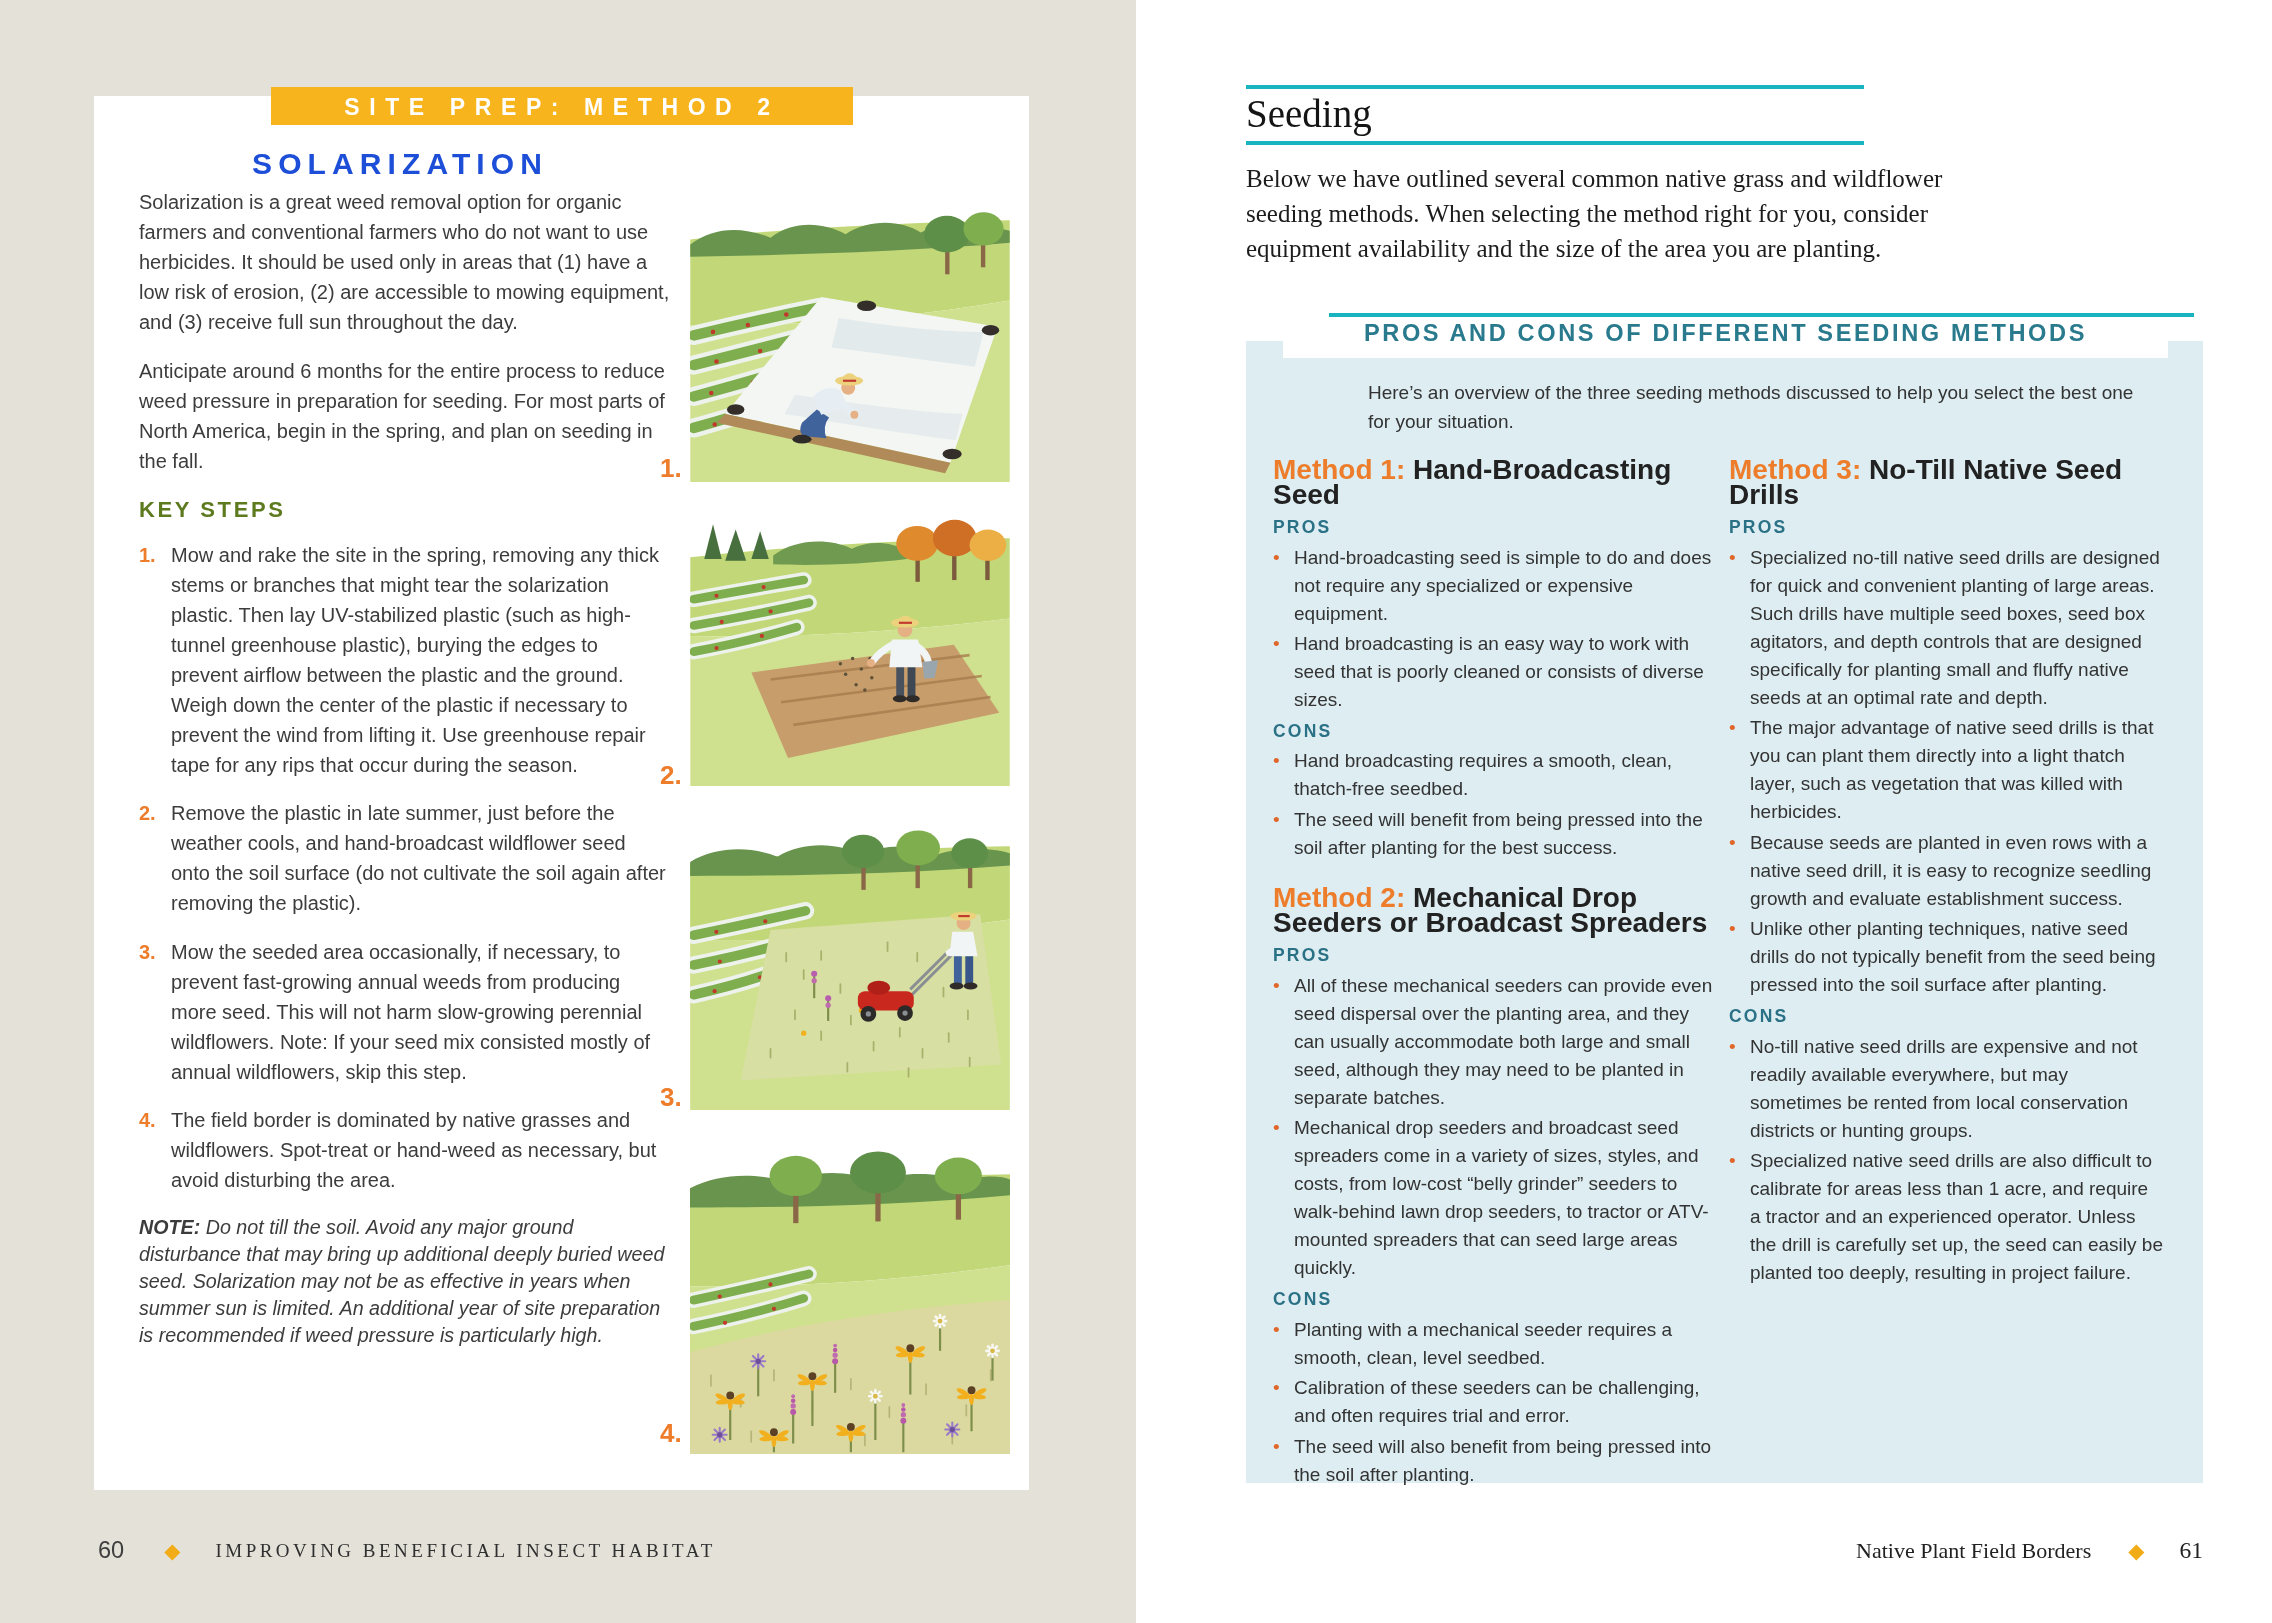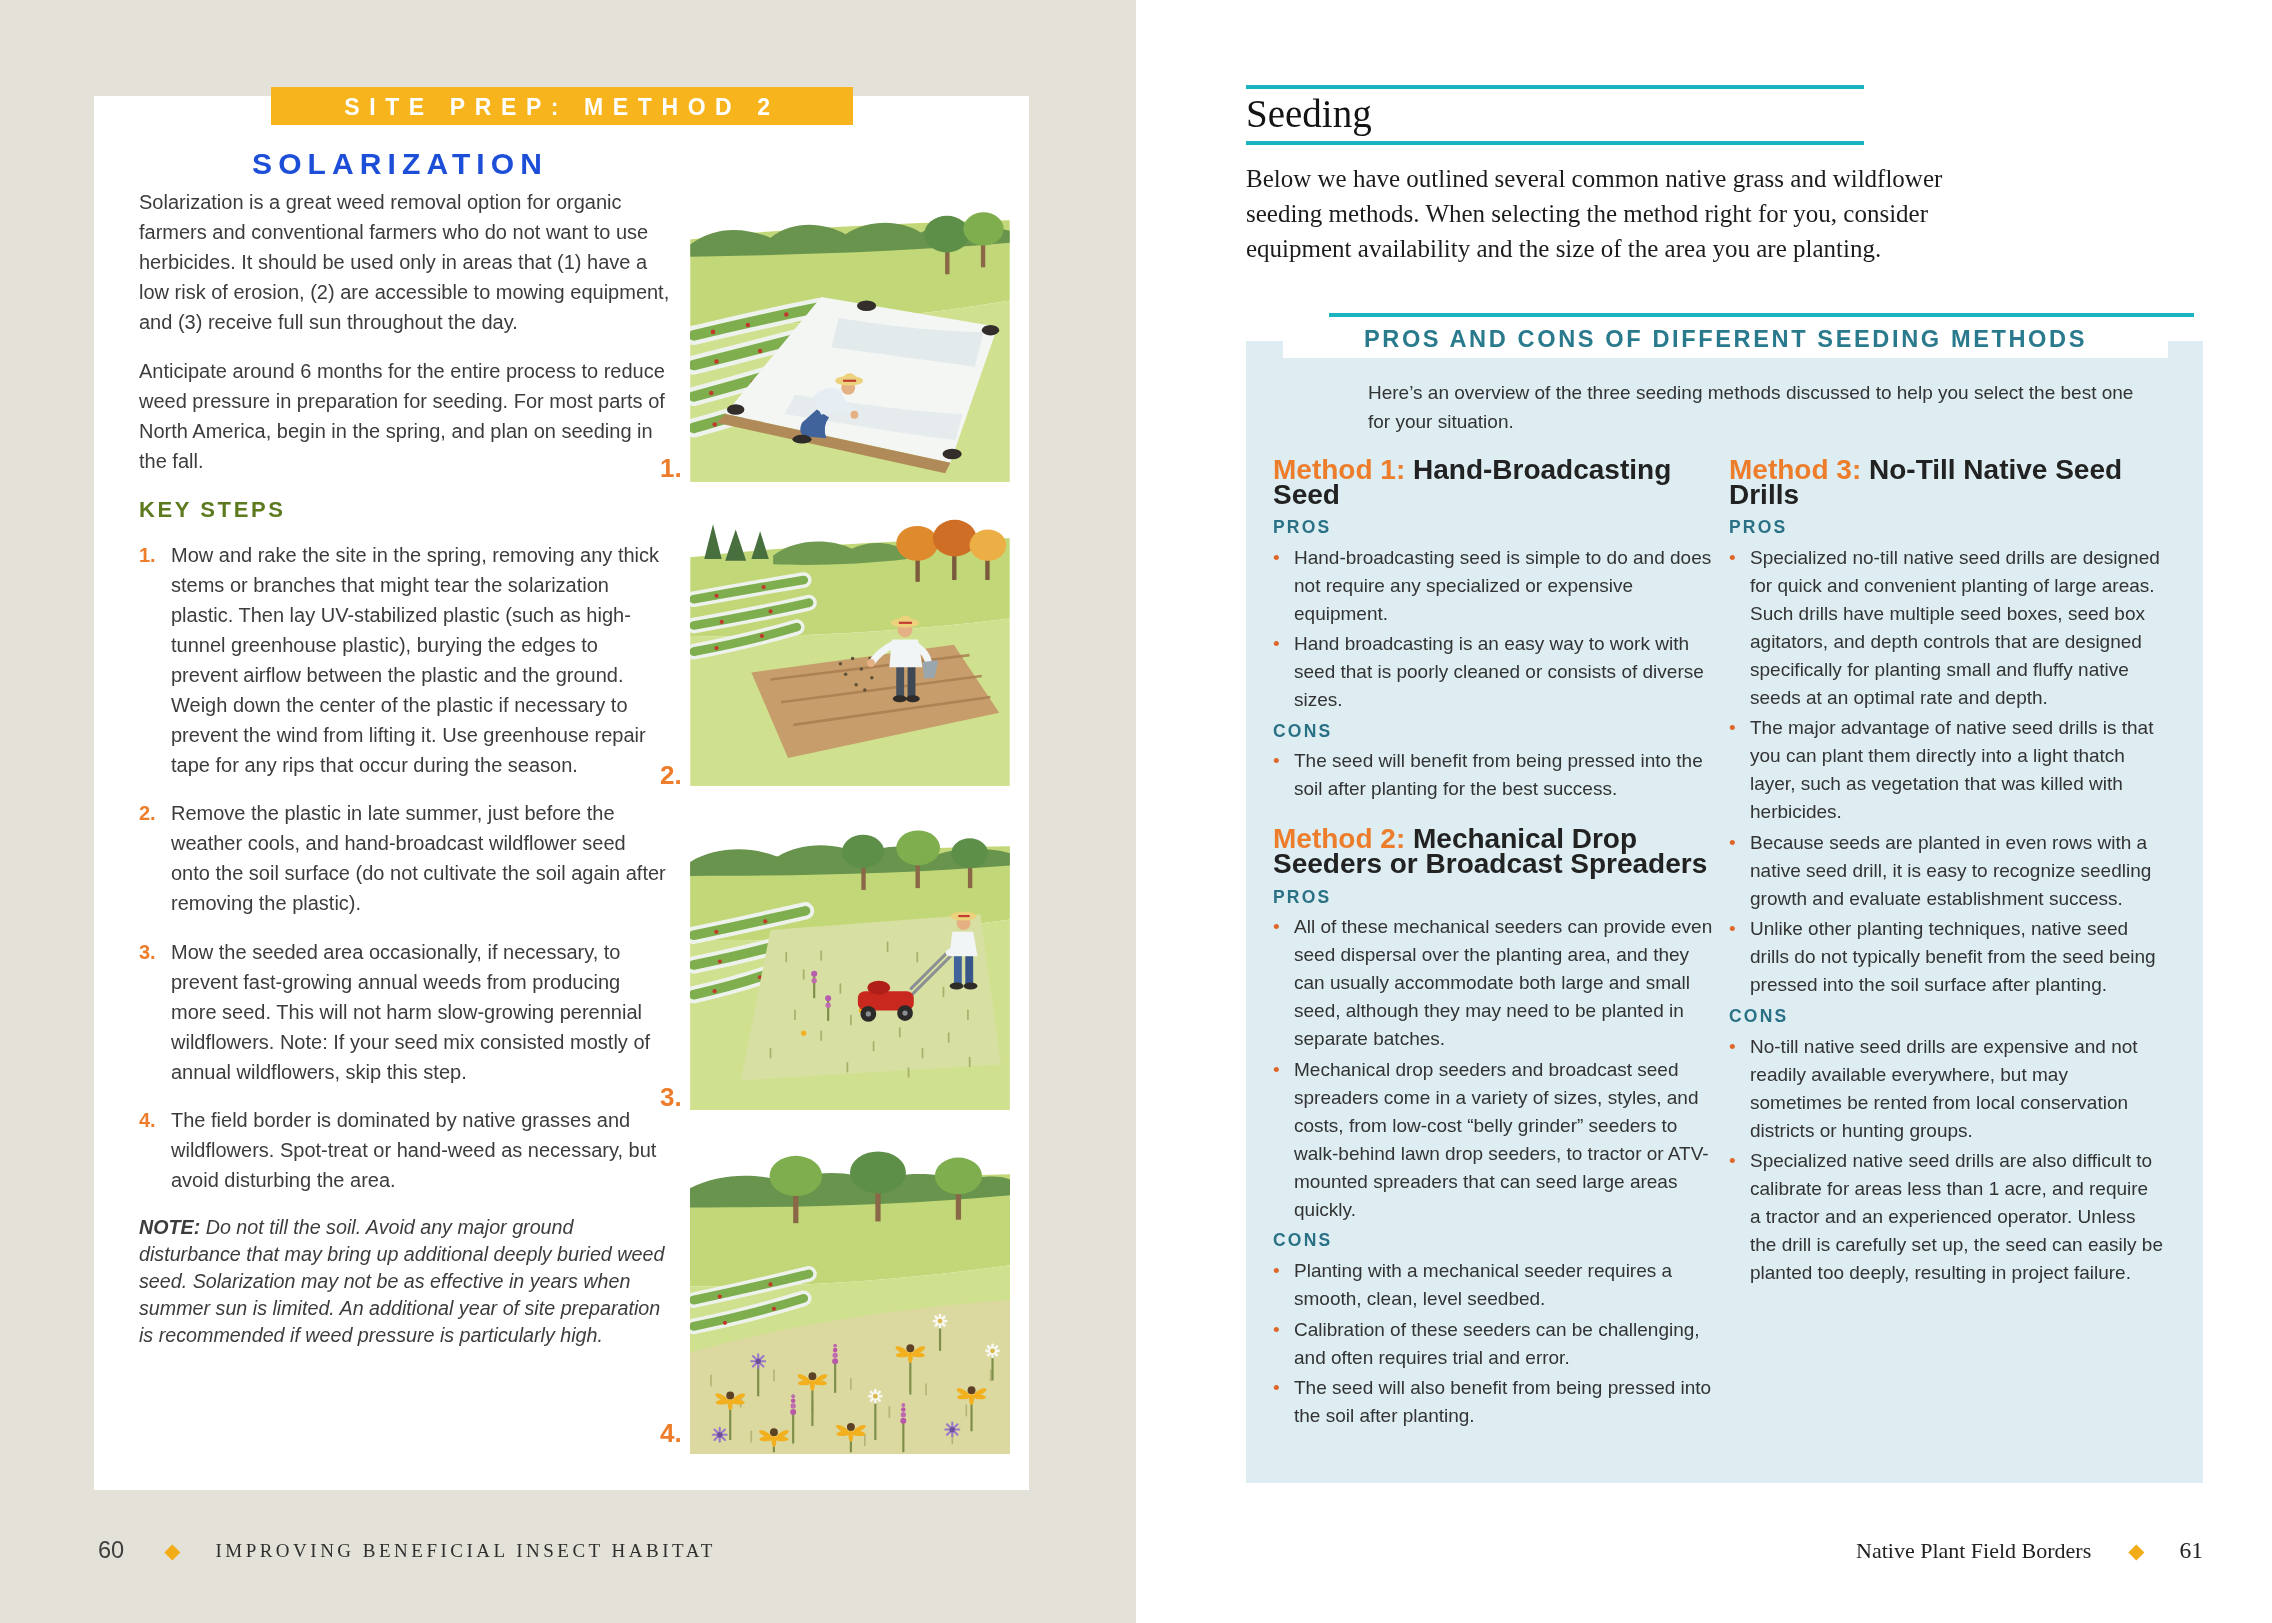--- a/index.html
+++ b/index.html
@@ -40,21 +40,21 @@
   #rule-top { left:1246px; top:85px; width:618px; }
   #seeding-title { left:1246px; top:91px; font-family:"Liberation Serif",serif;
                    font-size:39px; color:#141414; }
   #rule-bot { left:1246px; top:141px; width:618px; }
   #rp-intro { left:1246px; top:161px; width:699px; font-family:"Liberation Serif",serif;
               font-size:25px; line-height:35px; color:#1c1c1c; }
 
   #box { left:1246px; top:341px; width:957px; height:1142px; background:#ddedf2; }
   #box-rule { left:1329px; top:313px; width:865px; }
   #box-title-band { left:1283px; top:320px; width:885px; height:38px; background:#ffffff;
-                    display:flex; align-items:center; justify-content:center; }
+                    display:flex; align-items:flex-start; justify-content:center; }
   #box-title { color:#2a7a8e; font-size:23.6px; font-weight:bold; letter-spacing:2.6px; white-space:nowrap; }
   #box-intro { left:1368px; top:378px; width:778px; font-size:19px; line-height:29px; color:#333333; }
 
   .mcol { position:absolute; top:457px; font-size:19px; line-height:28px; color:#333333; }
   #mcol-left  { left:1273px; width:444px; }
   #mcol-right { left:1729px; width:434px; }
   .method-head { font-size:28px; line-height:25px; font-weight:bold; color:#222222; margin-bottom:6.1px; }
   .m-label { color:#ed7d2b; }
   .pc-head { color:#2a7186; font-weight:bold; font-size:17.5px; letter-spacing:2.2px; margin:0.9px 0 2.6px 0; }
   .bullet { display:flex; margin-bottom:2.6px; }
@@ -455,20 +455,24 @@
         </div>
 
         <div class="bullet">
           <span class="dot"></span>
           <span class="btext">Hand broadcasting is an easy way to work with seed that is poorly cleaned or consists of diverse sizes.</span>
         </div>
       </div>
     <div class="pc-head">CONS</div>
     <div class="blist">
 
+        <div class="bullet">
+          <span class="dot"></span>
+          <span class="btext">Hand broadcasting requires a smooth, clean, thatch-free seedbed.</span>
+        </div>
 
         <div class="bullet">
           <span class="dot"></span>
           <span class="btext">The seed will benefit from being pressed into the soil after planting for the best success.</span>
         </div>
       </div>
   </div>
 
   <div class="method second">
     <div class="method-head"><span class="m-label">Method 2:</span>

